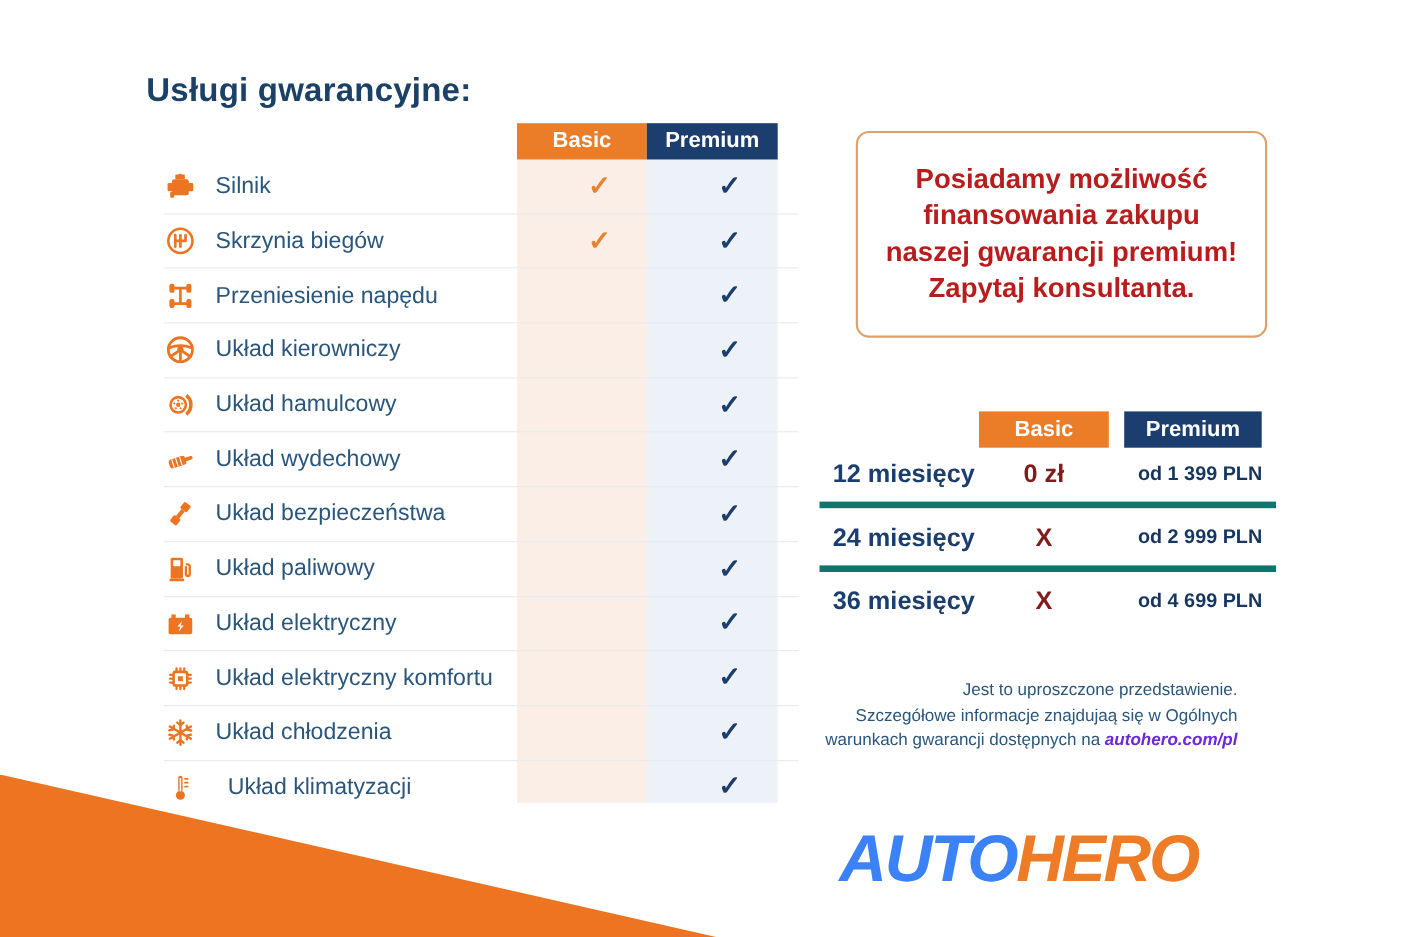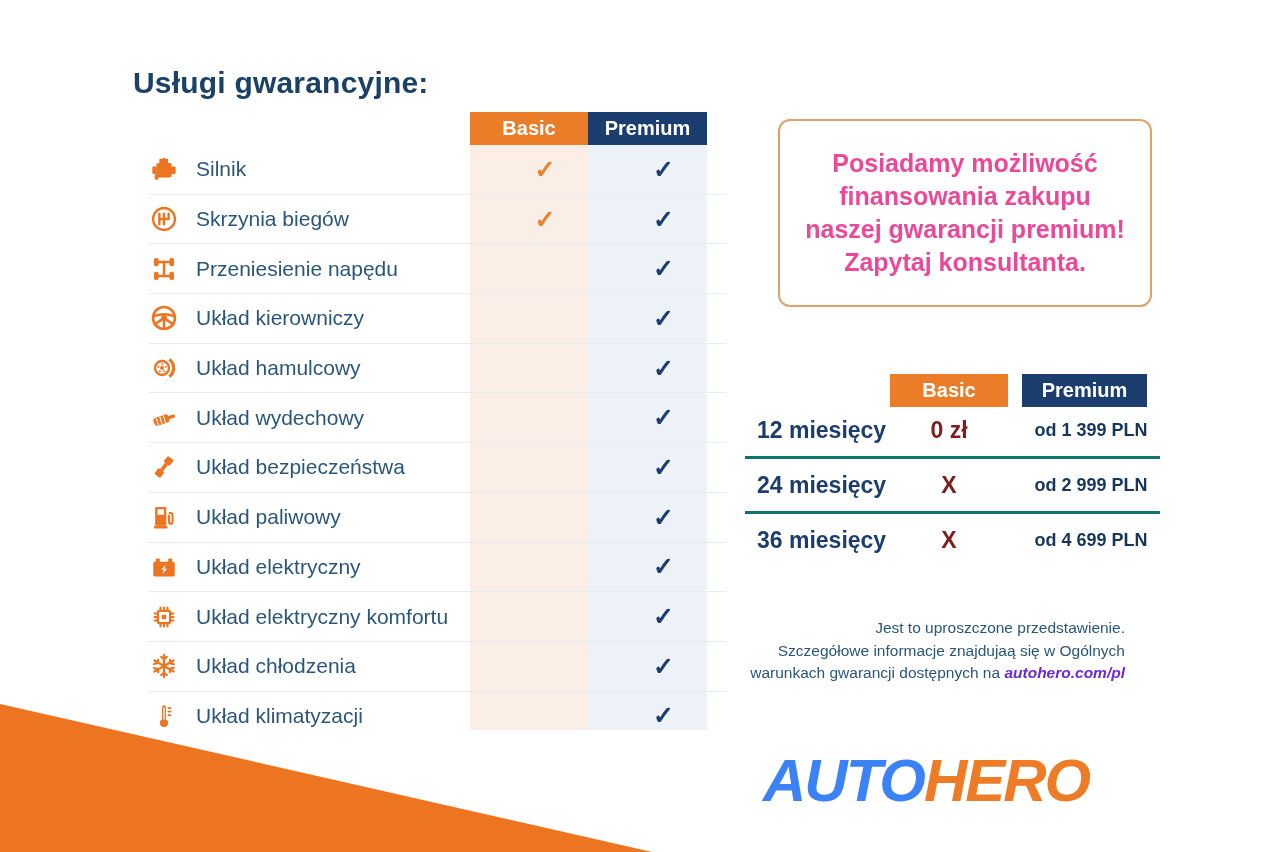--- a/index.html
+++ b/index.html
@@ -28,21 +28,21 @@
     display:flex;align-items:center;justify-content:center;
     color:#ffffff;font-size:20px;font-weight:bold;
   }
   .head-basic{left:337px;width:118px;background:#EC7D28;}
   .head-premium{left:455px;width:119px;background:#1C3E6E;}
   .wrows{position:absolute;left:16px;top:33px;width:577px;z-index:1;}
   .wrow{
     position:relative;height:48.7px;display:flex;align-items:center;
     border-bottom:1px solid #E7EAEE;
   }
-  .wrow:last-child{border-bottom:none;}
+  .wrow:last-child{border-bottom:none;gap:11px;}
   .wicon{
     width:30px;height:30px;margin-left:0;color:#ED7420;flex:0 0 30px;
     display:flex;align-items:center;justify-content:center;
   }
   .wicon svg{width:28px;height:28px;display:block;}
   .wlabel{margin-left:17px;font-size:21px;color:#2A567C;}
   .chk{
     position:absolute;top:0;height:100%;
     display:flex;align-items:center;justify-content:center;
     font-size:25px;font-weight:bold;line-height:1;
@@ -50,32 +50,32 @@
   .chk-basic{left:337px;width:118px;color:#E8822F;}
   .chk-premium{left:455px;width:119px;color:#1C3E6E;}
   
   .promo{
     position:absolute;left:778px;top:119px;width:374px;height:188px;
     border:2px solid #DFA06B;border-radius:12px;box-sizing:border-box;
     display:flex;flex-direction:column;align-items:center;justify-content:center;
     background:#ffffff;
   }
   .promo-line{
-    font-size:25px;font-weight:bold;color:#ec4899;line-height:33px;text-align:center;
+    font-size:25px;font-weight:bold;color:#b91c1c;line-height:33px;text-align:center;
   }
   
   .p-head{
     position:absolute;top:374px;height:33px;z-index:2;
     display:flex;align-items:center;justify-content:center;
     color:#ffffff;font-size:20px;font-weight:bold;
   }
   .p-head-basic{left:890px;width:118px;background:#EC7D28;}
   .p-head-premium{left:1022px;width:125px;background:#1C3E6E;}
   .p-rows{position:absolute;left:745px;top:404px;width:415px;}
-  .p-row{position:relative;height:52px;border-bottom:3px solid #0f766e;}
+  .p-row{position:relative;height:52px;border-bottom:6px solid #0f766e;}
   .p-row:last-child{border-bottom:none;}
   .p-period{
     position:absolute;left:12px;top:0;height:100%;display:flex;align-items:center;
     font-size:23px;font-weight:bold;color:#1C3E6E;
   }
   .p-basic{
     position:absolute;left:145px;width:118px;top:0;height:100%;
     display:flex;align-items:center;justify-content:center;
     font-size:23px;font-weight:bold;color:#7f1d1d;
   }

